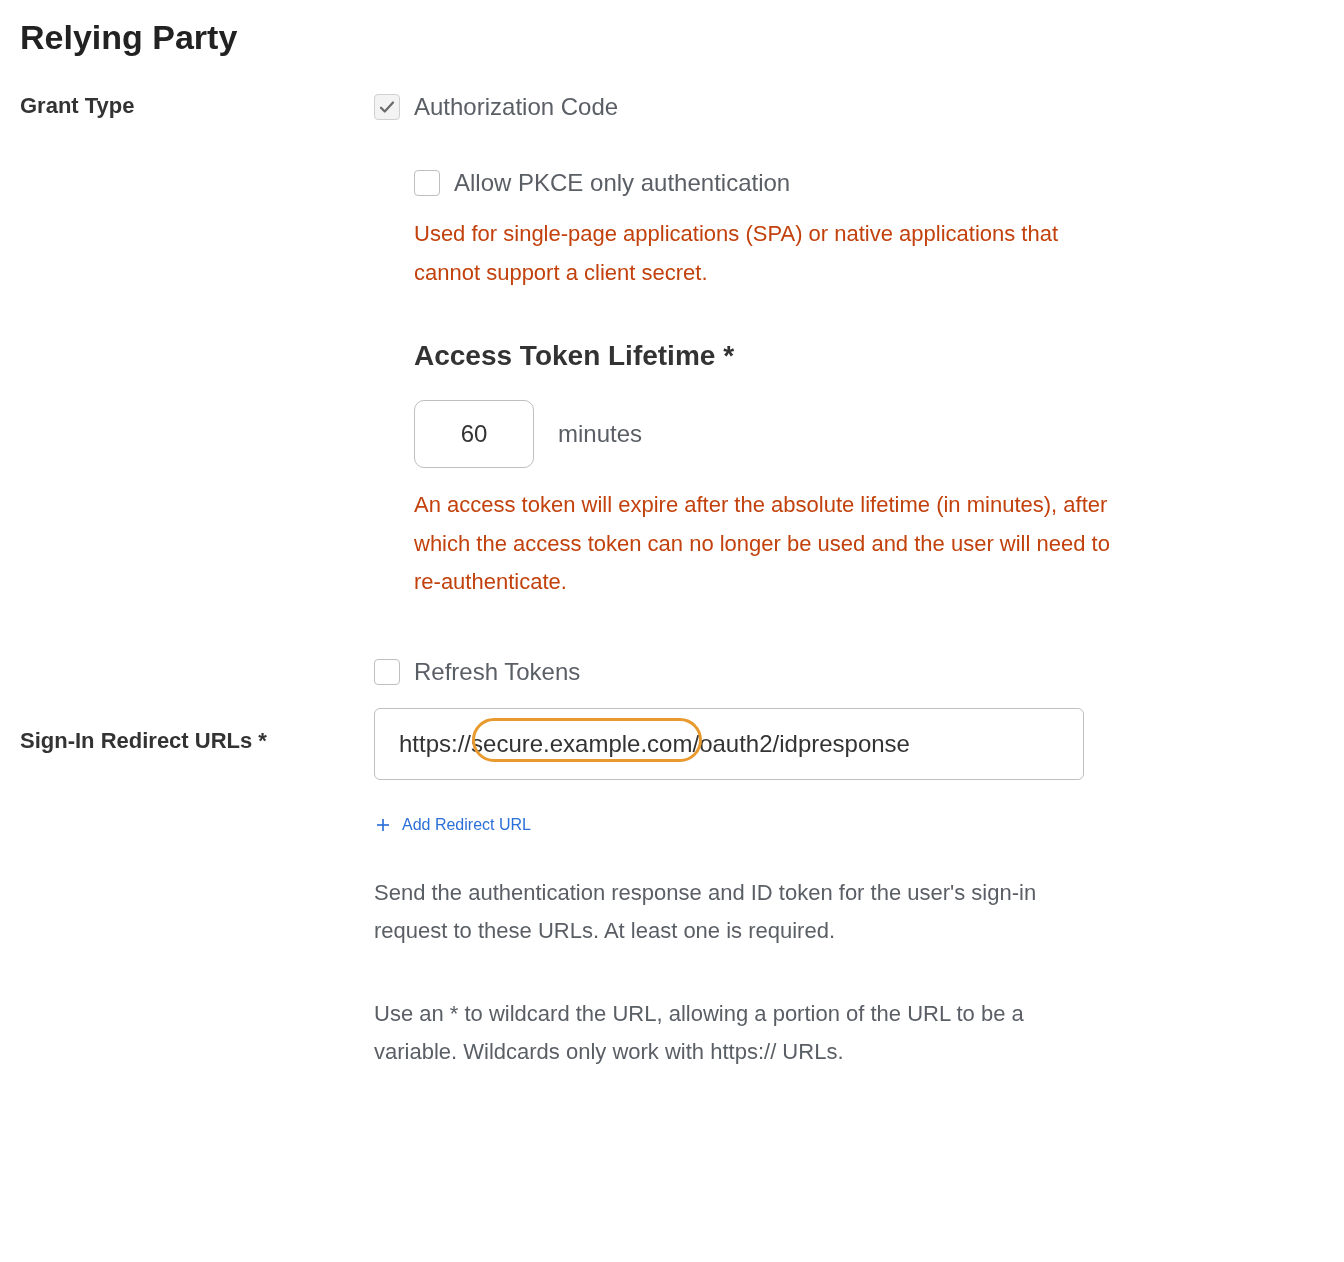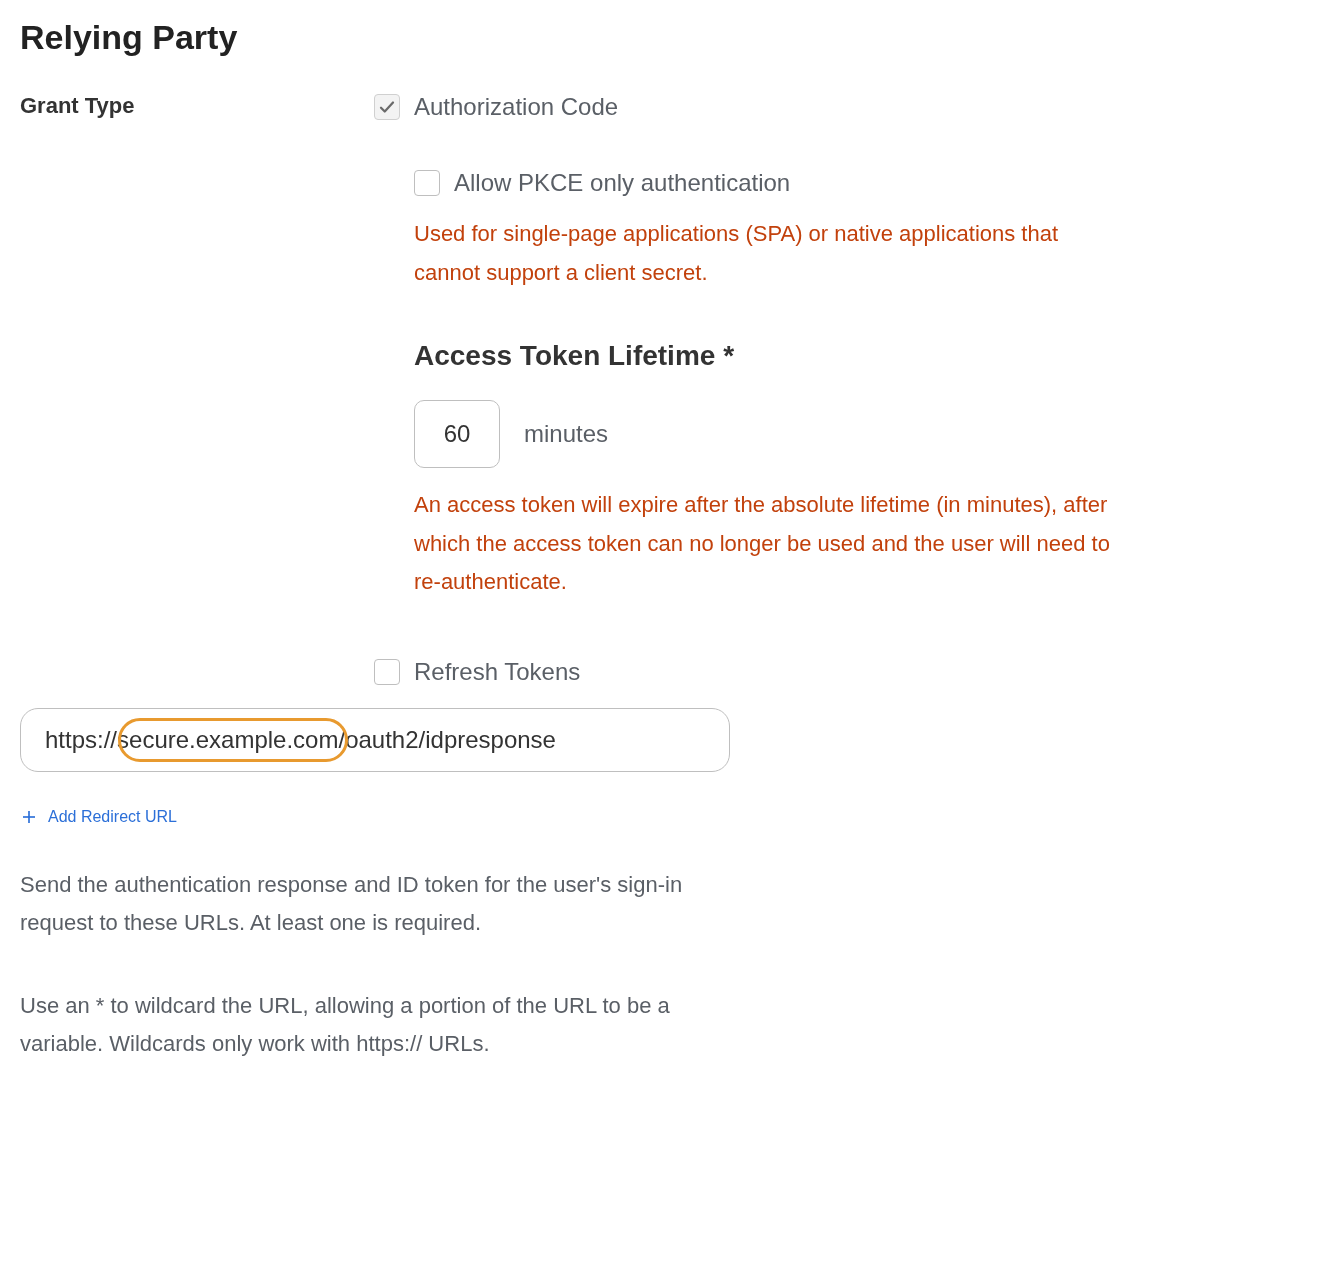--- a/index.html
+++ b/index.html
@@ -81,21 +81,21 @@
     color: #333;
     margin-top: 48px;
     margin-bottom: 28px;
   }
   .inline-input-row {
     display: flex;
     align-items: center;
     gap: 24px;
   }
   .num-input {
-    width: 86px;
+    width: 120px;
     height: 68px;
     border: 1.5px solid #bfbfbf;
     border-radius: 10px;
     font-size: 24px;
     text-align: center;
     color: #333;
     padding: 0;
   }
   .unit {
     font-size: 24px;
@@ -104,23 +104,23 @@
   .refresh-row {
     margin-top: 56px;
   }
   .url-input-wrap {
     position: relative;
     margin-top: 0;
   }
   .url-input {
     width: 100%;
     max-width: 710px;
-    height: 64px;
+    height: 72px;
     border: 1.5px solid #bfbfbf;
-    border-radius: 18px;
+    border-radius: 6px;
     font-size: 24px;
     color: #333;
     padding: 0 24px;
     background: transparent;
     position: relative;
   }
   .url-highlight-ring {
     position: absolute;
     top: 10px;
     left: 98px;
@@ -195,20 +195,21 @@
       <span class="checkbox">
         
       </span>
       <span class="cb-label">Refresh Tokens</span>
     </div>
 
   </div>
 </div>
 
 <div class="form-row" style="margin-top:16px;">
+  <div class="row-label" style="padding-top:20px;">Sign-In Redirect URLs *</div>
   <div class="row-content">
 
     <div class="url-input-wrap">
       <input class="url-input" type="text" value="https://secure.example.com/oauth2/idpresponse" style="">
       <div class="url-highlight-ring"></div>
     </div>
 
     <div class="add-link">
       <svg class="plus-icon" viewBox="0 0 24 24" fill="none">
           <line x1="12" y1="4" x2="12" y2="20"></line>

